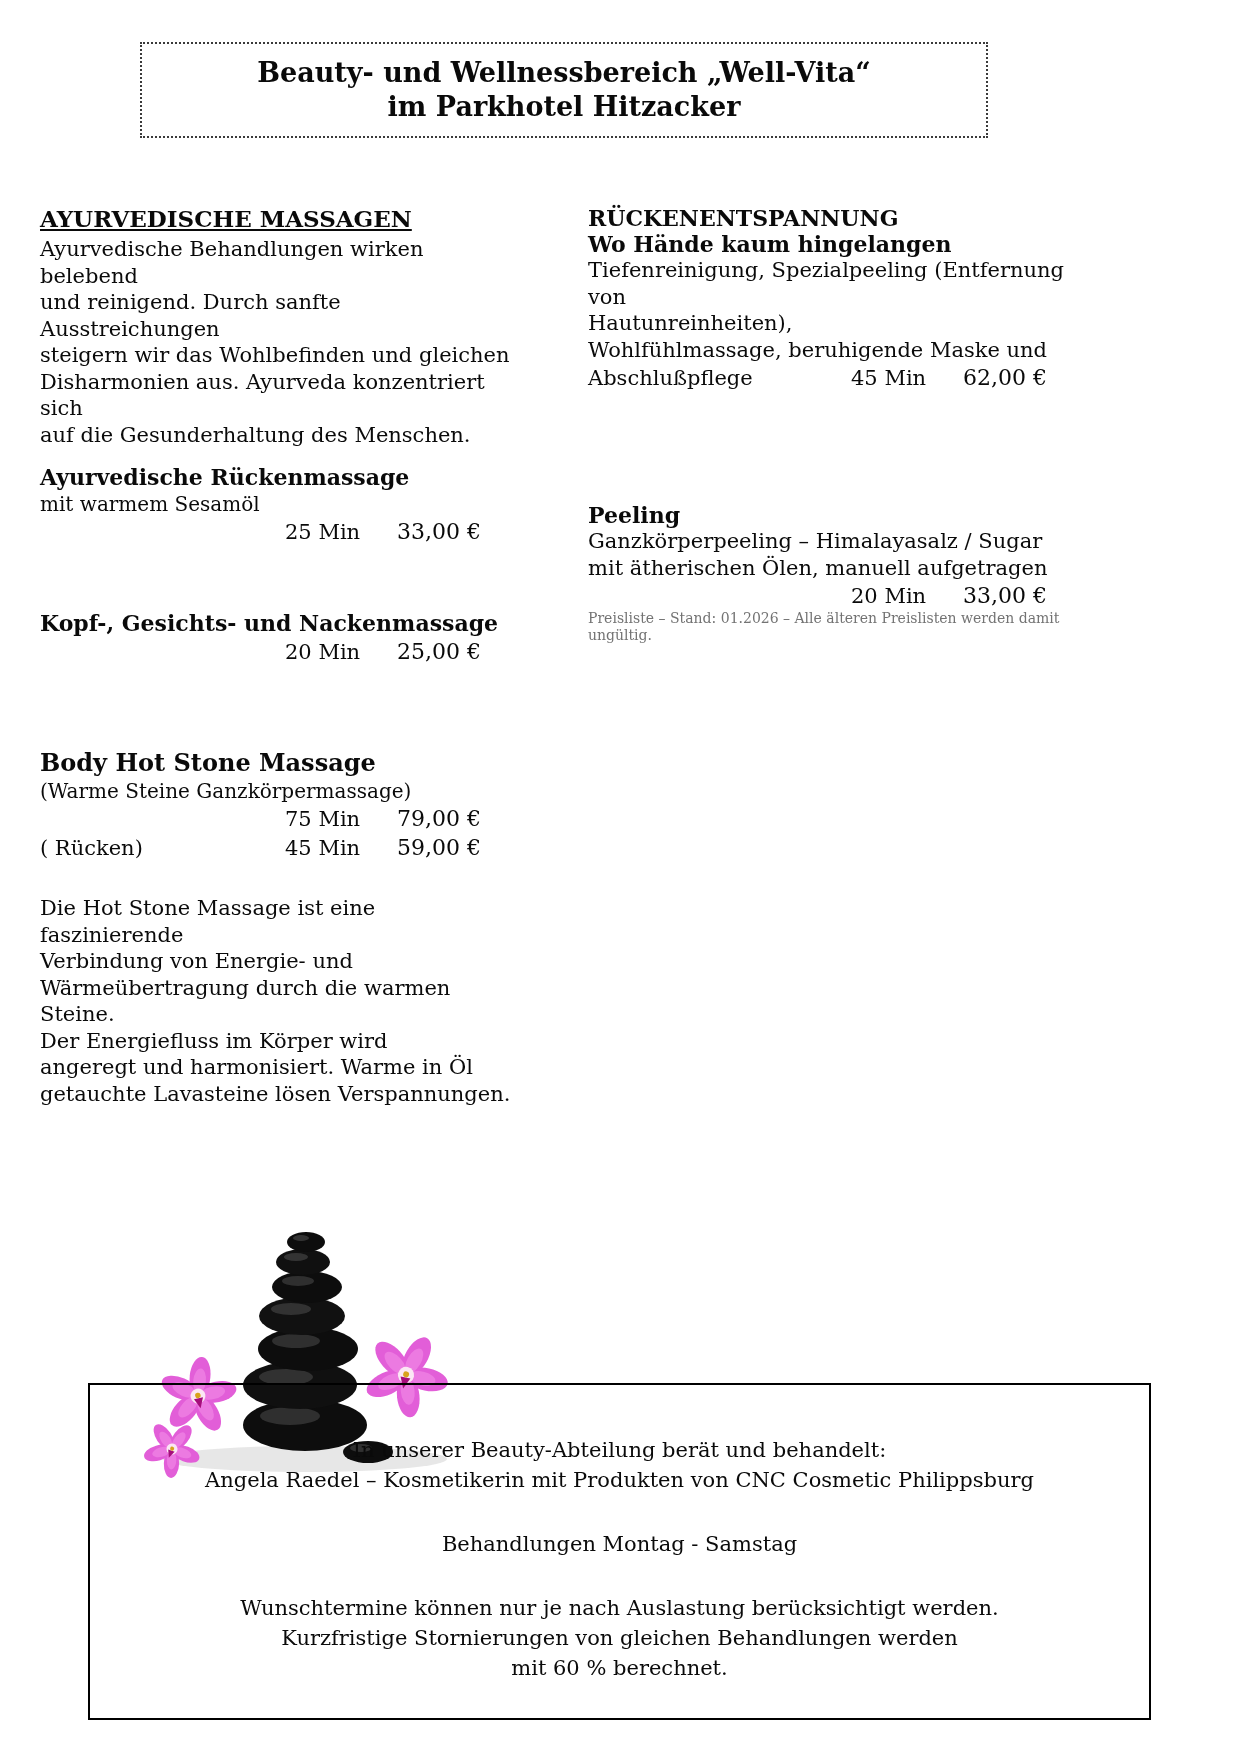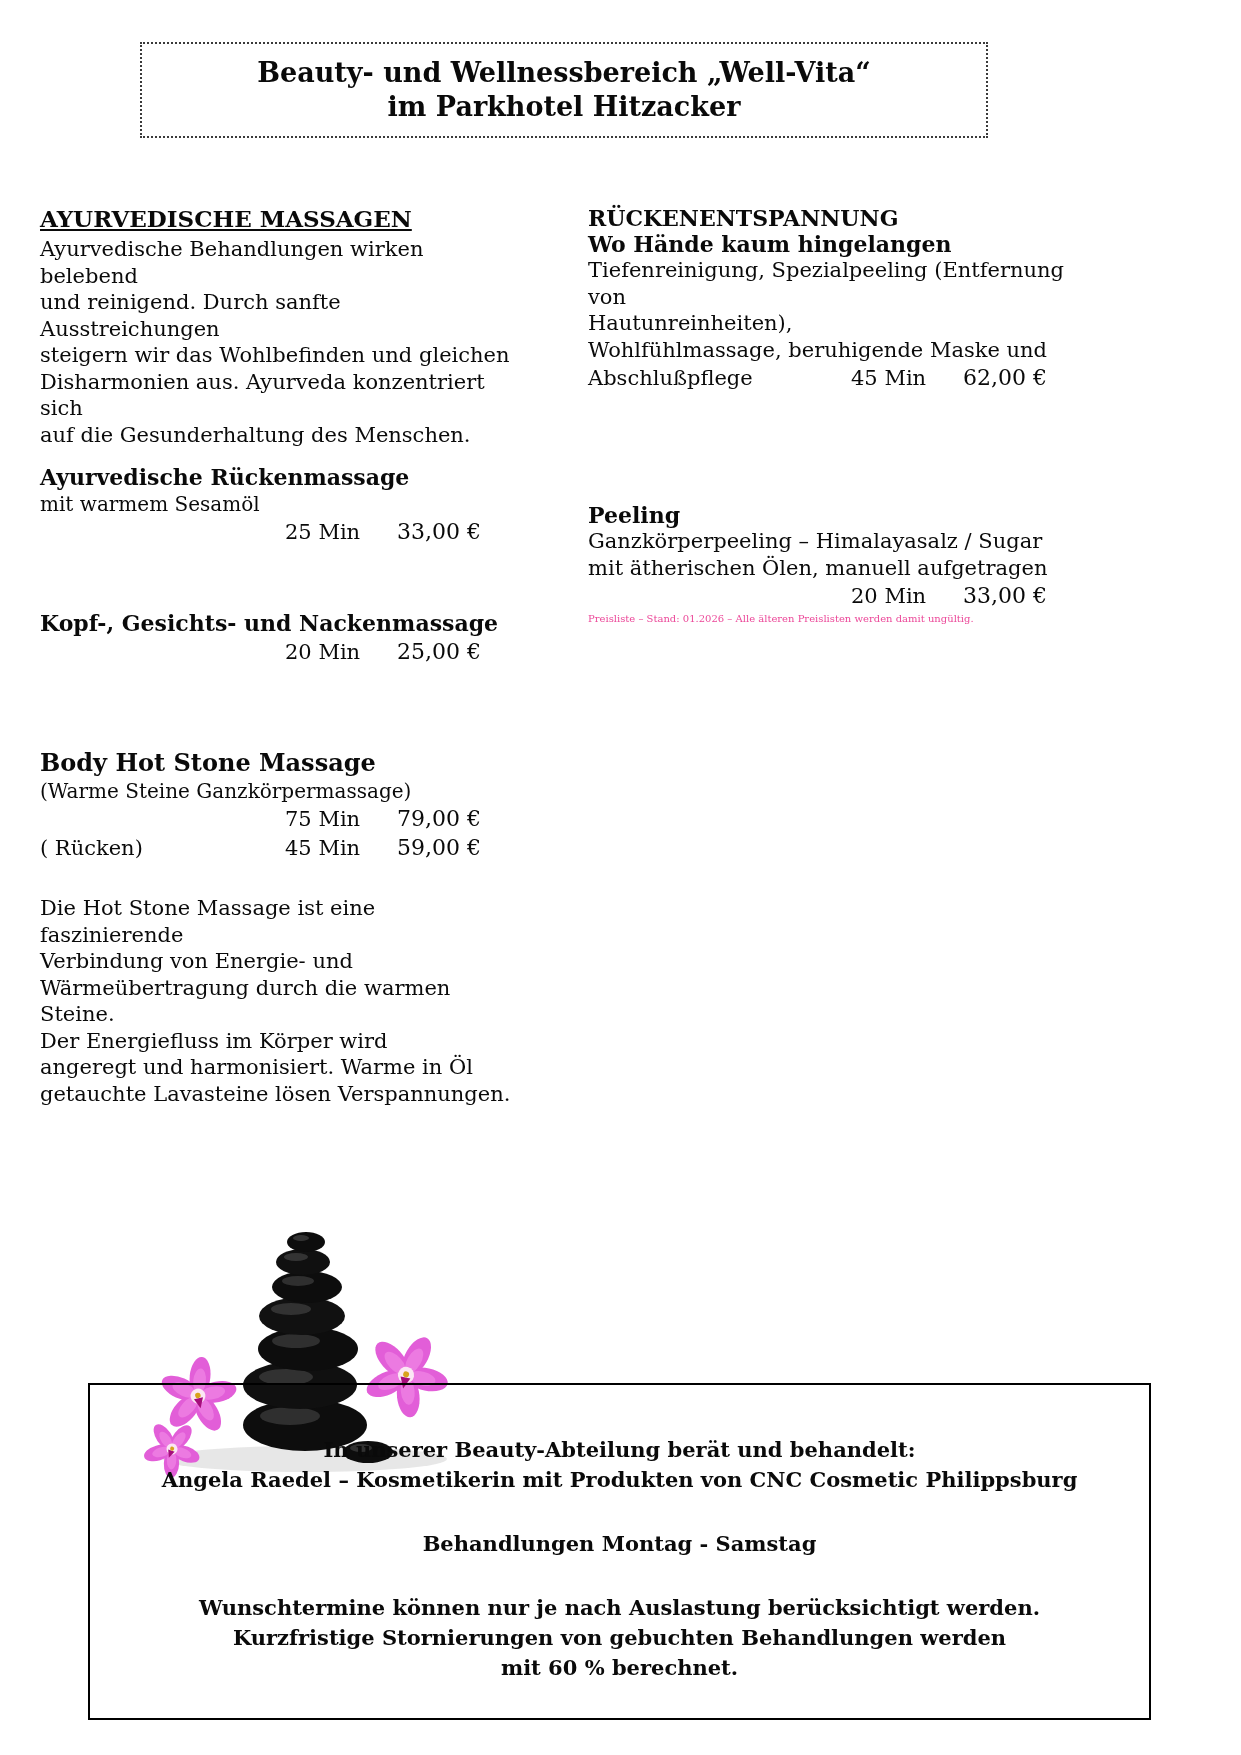--- a/index.html
+++ b/index.html
@@ -29,27 +29,27 @@
   .price-row .lbl { flex:1; }
   .price-row .lbl.right { padding-right:45px; box-sizing:border-box; }
   .price-row .dur { width:112px; }
   .price-row .price { width:125px; text-align:left; font-weight:normal; font-size:22px; }
   .mt16 { margin-top:16px; }
   .mt64 { margin-top:64px; }
   .mt82 { margin-top:82px; }
   .mt17 { margin-top:33px; }
   .mt110 { margin-top:110px; }
   .mt75 { margin-top:75px; }
-  .price-note { font-size:10px; line-height:17px; margin:0; color:#ec4899; }
+  .price-note { font-size:14px; line-height:17px; margin:0; color:#737373; }
   .stones-wrap { margin:46px 0 0 100px; width:330px; height:330px; }
   
   .footer-box {
     position:absolute; left:88px; top:1383px; width:1063px; height:337px;
     border:2px solid #000; box-sizing:border-box; text-align:center;
-    font-weight:bold; font-size:21px; line-height:30px; padding-top:50px;
+    font-weight:normal; font-size:21px; line-height:30px; padding-top:50px;
   }
   .footer-box p { margin:0; }
   .footer-box p.gap { margin-top:34px; }
 </style>
 </head>
 <body>
 
 <div class="page">
 
   <div class="header-box">
@@ -181,17 +181,17 @@
     </div>
 
     <p class="price-note mt75">Preisliste – Stand: 01.2026 – Alle älteren Preislisten werden damit  ungültig.</p>
   </div>
 
   <div class="footer-box">
     <p>In unserer Beauty-Abteilung berät und behandelt:</p>
     <p>Angela Raedel – Kosmetikerin  mit Produkten von CNC Cosmetic Philippsburg</p>
     <p class="gap">Behandlungen Montag - Samstag</p>
     <p class="gap">Wunschtermine können nur je nach Auslastung berücksichtigt werden.</p>
-    <p>Kurzfristige Stornierungen von gebuchten Behandlungen werden</p>
+    <p>Kurzfristige Stornierungen von gleichen Behandlungen werden</p>
     <p>mit  60 % berechnet.</p>
   </div>
 
 </div>
 
 </body></html>

